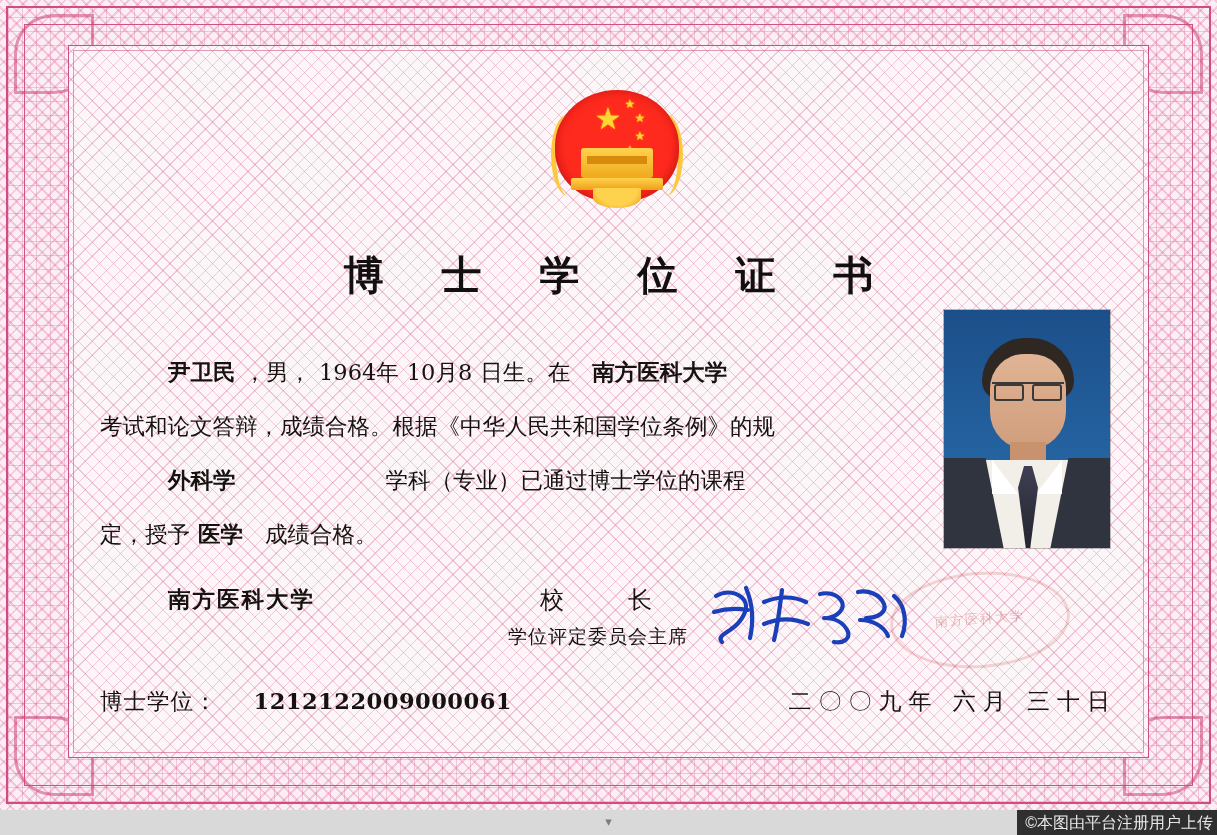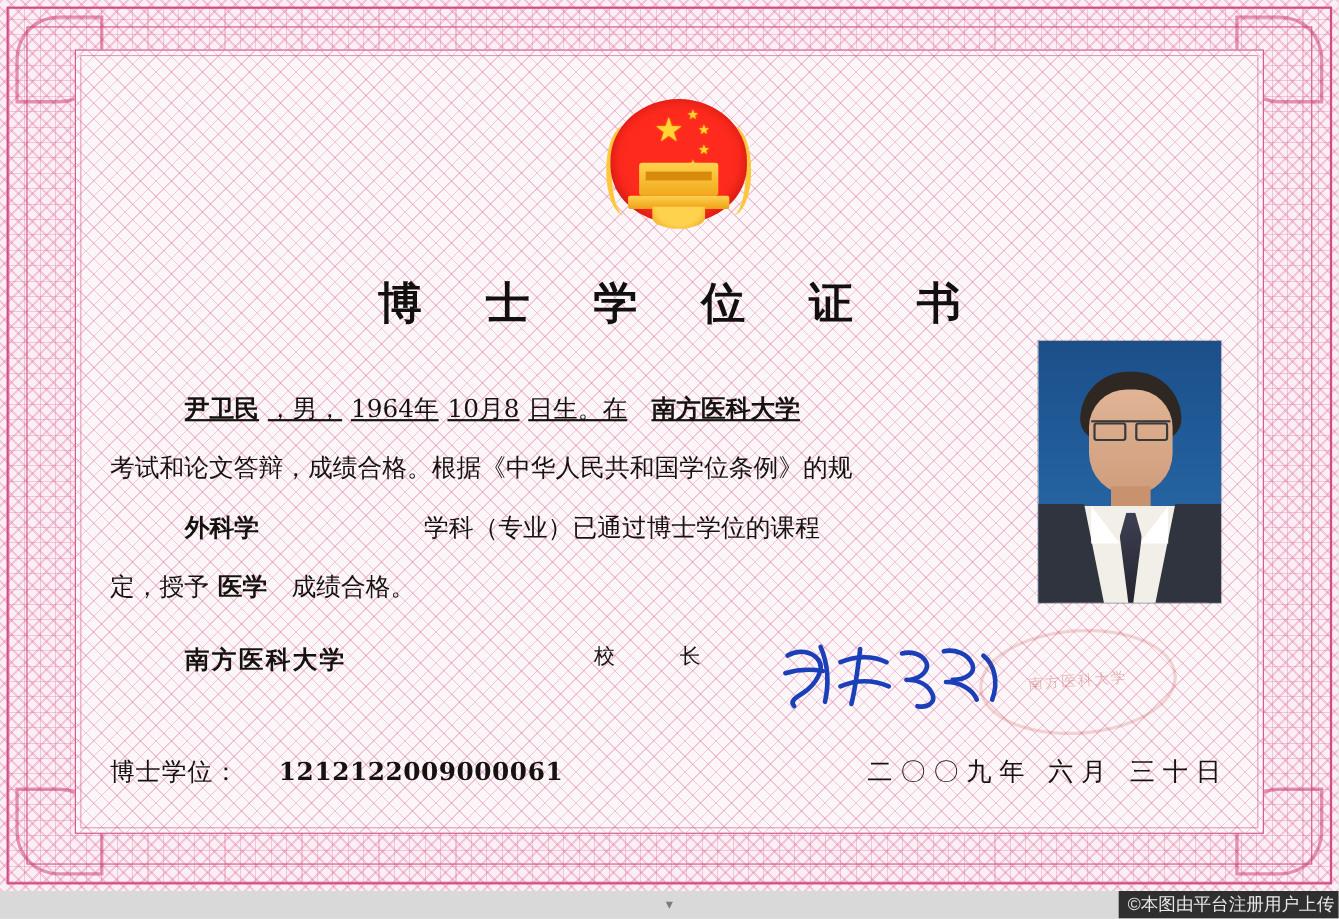--- a/index.html
+++ b/index.html
@@ -167,21 +167,21 @@
     position: absolute;
     left: 100px;
     top: 345px;
     width: 845px;
     font-family: "DejaVu Serif", serif;
     font-size: 22.5px;
     color: #15120f;
     line-height: 54px;
   }
   .line { white-space: nowrap; }
-  .line.l1 { padding-left: 68px; text-decoration: underline; }
+  .line.l1 { padding-left: 68px; }
   .line.l2 { padding-left: 68px; }
   .fill { font-weight: 700; }
   .sp-s { display: inline-block; width: 8px; }
   .sp-m { display: inline-block; width: 22px; }
   .sp-major { display: inline-block; width: 150px; }
 
   
   #photo {
     position: absolute;
     left: 944px;
@@ -281,21 +281,21 @@
     font-family: "DejaVu Serif", serif;
     font-size: 22.5px;
     font-weight: 700;
     letter-spacing: 2px;
     color: #15120f;
   }
   .president-label {
     position: absolute;
     left: 440px; top: 4px;
     font-family: "DejaVu Serif", serif;
-    font-size: 19px;
+    font-size: 24px;
     letter-spacing: 20px;
     color: #15120f;
   }
   .committee-label {
     position: absolute;
     left: 408px; top: 44px;
     font-family: "DejaVu Serif", serif;
     font-size: 19px;
     letter-spacing: 1px;
     color: #15120f;
@@ -443,20 +443,21 @@
       <span class="fill">外科学</span><span class="sp-major"></span><span>学科（专业）已通过博士学位的课程</span>
     </div>
     <div class="line">
       <span>定，授予</span><span class="sp-s"></span><span class="fill">医学</span><span class="sp-m"></span><span>成绩合格。</span>
     </div>
   </div>
 
   <div id="sig-row">
     <div class="issuer">南方医科大学</div>
     <div class="president-label">校　长</div>
+    <div class="committee-label">学位评定委员会主席</div>
 
     <div id="signature">
       <svg viewBox="0 0 210 80" width="210" height="80" aria-hidden="true">
         <g fill="none" stroke="#1b3fb8" stroke-width="4.2" stroke-linecap="round" stroke-linejoin="round">
           <path d="M8 20 C18 14, 30 16, 36 24 C42 32, 34 46, 22 54 C14 59, 10 62, 14 66"></path>
           <path d="M6 36 C16 33, 28 32, 40 34"></path>
           <path d="M38 12 C44 26, 46 44, 42 62"></path>
           <path d="M56 26 C70 20, 86 20, 98 26"></path>
           <path d="M74 14 C72 30, 70 48, 66 64"></path>
           <path d="M56 48 C70 42, 86 42, 100 48"></path>

